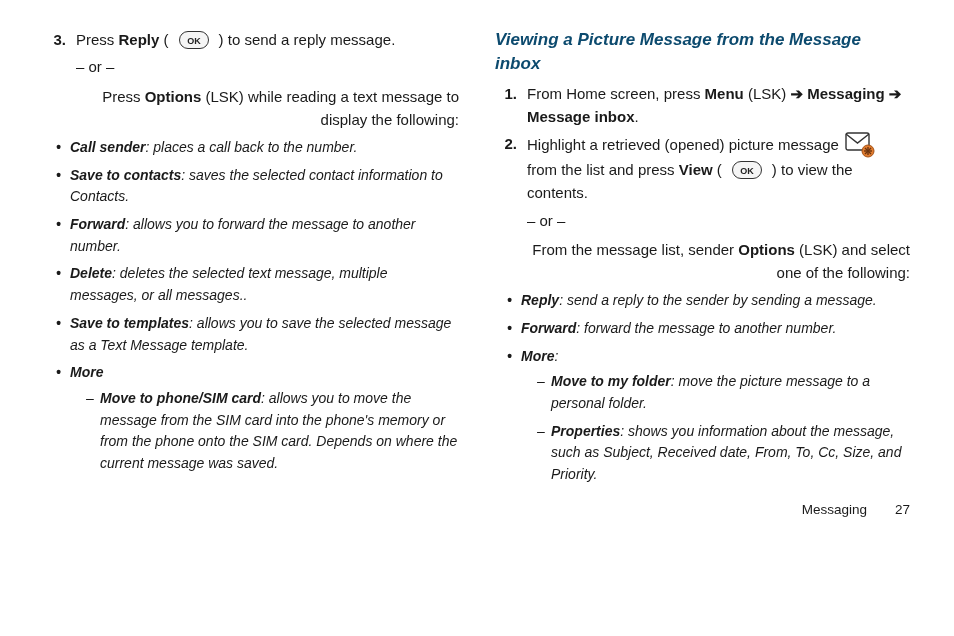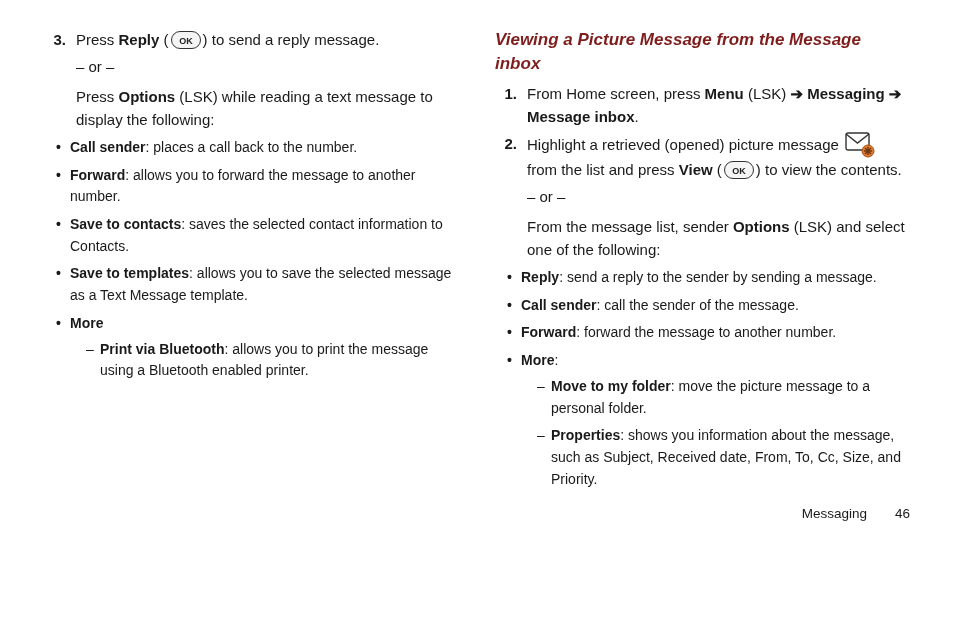--- a/index.html
+++ b/index.html
@@ -18,41 +18,42 @@
     padding: 28px 44px 10px 44px;
     box-sizing: border-box;
     height: 636px;
     gap: 36px;
   }
   .col {
     flex: 1;
     line-height: 1.55;
   }
   .section-heading {
-    color: #7f1d1d;
+    color: #0c4a6e;
     font-weight: bold;
     font-style: italic;
     font-size: 17px;
     margin-bottom: 6px;
     line-height: 1.4;
   }
   .numline {
     display: flex;
     align-items: flex-start;
     margin-bottom: 4px;
   }
   .numline .num {
     font-weight: bold;
     min-width: 22px;
     text-align: right;
     margin-right: 10px;
   }
   .indent-body {
     margin-left: 32px;
     margin-bottom: 6px;
+    text-align: right;
   }
   .or {
     margin-left: 32px;
     margin-bottom: 6px;
     margin-top: 4px;
   }
   ul.bullets {
     list-style: none;
     padding: 0 0 0 12px;
     margin: 6px 0 0 0;
@@ -84,25 +85,26 @@
   }
   ul.dashes > li::before {
     content: "–";
     position: absolute;
     left: 0;
   }
   .b { font-weight: bold; }
   .cond {
     font-family: "Arial Narrow", Arial, sans-serif;
     font-stretch: condensed;
+    font-style: italic;
   }
   .ok-btn {
     display: inline-block;
     vertical-align: -4px;
-    margin: 0 2px;
+    margin: 0 10px;
   }
   .ok-btn svg { display: block; }
   .msg-icon {
     display: inline-block;
     vertical-align: -8px;
     margin: 0 2px;
   }
   .msg-icon svg { display: block; }
   .arrow {
     font-weight: bold;
@@ -136,26 +138,27 @@
     </div>
 
     <div class="or">– or –</div>
 
     <div class="indent-body">
       <span>Press </span><span class="b">Options</span><span> (LSK) while reading a text message to display the following:</span>
     </div>
 
     <ul class="bullets cond">
       <li><span class="b">Call sender</span><span>: places a call back to the number.</span></li>
+      <li><span class="b">Save to contacts</span><span>: saves the selected contact information to Contacts.</span></li>
       <li><span class="b">Forward</span><span>: allows you to forward the message to another number.</span></li>
-      <li><span class="b">Save to contacts</span><span>: saves the selected contact information to Contacts.</span></li>
+      <li><span class="b">Delete</span><span>: deletes the selected text message, multiple messages, or all messages..</span></li>
       <li><span class="b">Save to templates</span><span>: allows you to save the selected message as a Text Message template.</span></li>
       <li><span class="b">More</span><span></span>
         <ul class="dashes">
-          <li><span class="b">Print via Bluetooth</span><span>: allows you to print the message using a Bluetooth enabled printer.</span></li>
+          <li><span class="b">Move to phone/SIM card</span><span>: allows you to move the message from the SIM card into the phone's memory or from the phone onto the SIM card. Depends on where the current message was saved.</span></li>
         </ul>
       </li>
     </ul>
   </div>
 
   <div class="col">
     <div class="section-heading">Viewing a Picture Message from the Message inbox</div>
 
     <div class="numline">
       <span class="num">1.</span>
@@ -188,28 +191,27 @@
     </div>
 
     <div class="or">– or –</div>
 
     <div class="indent-body">
       <span>From the message list, sender </span><span class="b">Options</span><span> (LSK) and select one of the following:</span>
     </div>
 
     <ul class="bullets cond">
       <li><span class="b">Reply</span><span>: send a reply to the sender by sending a message.</span></li>
-      <li><span class="b">Call sender</span><span>: call the sender of the message.</span></li>
       <li><span class="b">Forward</span><span>: forward the message to another number.</span></li>
       <li><span class="b">More</span><span>:</span>
         <ul class="dashes">
           <li><span class="b">Move to my folder</span><span>: move the picture message to a personal folder.</span></li>
           <li><span class="b">Properties</span><span>: shows you information about the message, such as Subject, Received date, From, To, Cc, Size, and Priority.</span></li>
         </ul>
       </li>
     </ul>
 
     <div class="footer">
       <span>Messaging</span>
-      <span>46</span>
+      <span>27</span>
     </div>
   </div>
 </div>
 
 </body></html>

